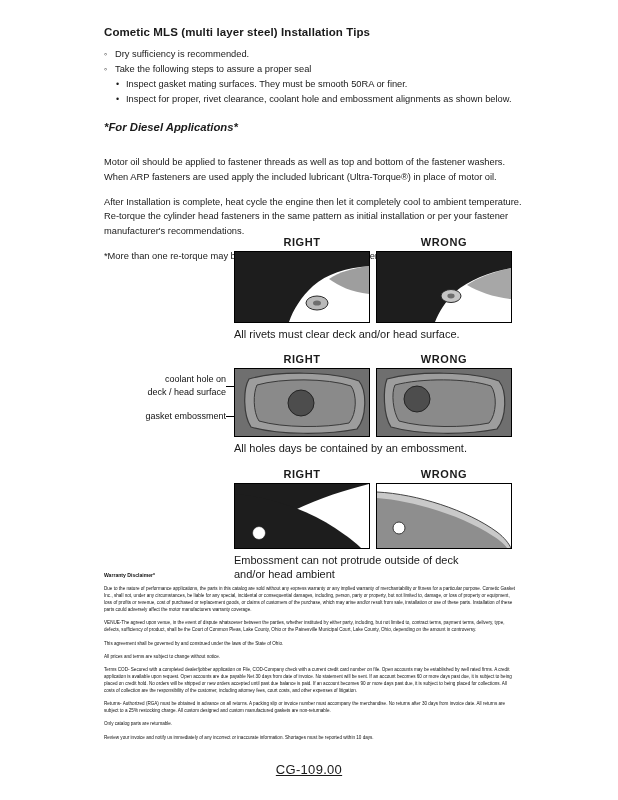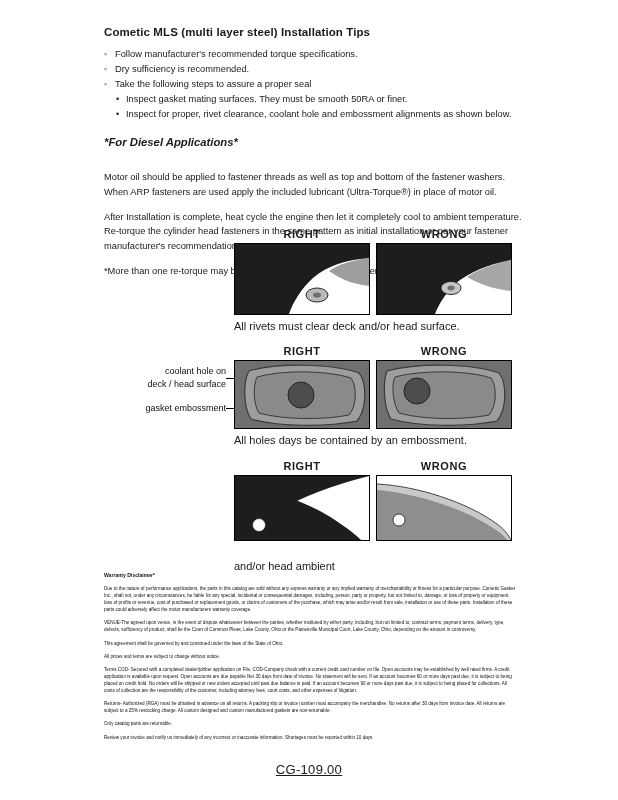--- a/index.html
+++ b/index.html
@@ -81,21 +81,21 @@
     font-size: 9.3px;
     line-height: 1.58;
     margin: 0 0 10px 0;
   }
   p.body.last { margin-bottom: 0; }
 
   
   .figures {
     position: absolute;
     left: 104px;
-    top: 228px;
+    top: 236px;
     width: 420px;
   }
   .fig-row {
     display: flex;
     gap: 6px;
     justify-content: flex-start;
   }
   .fig-col-label {
     text-align: center;
     font-size: 11px;
@@ -160,21 +160,20 @@
 </style>
 </head>
 <body>
 
 <div class="page">
 
   <div class="content">
     <h1 class="title">Cometic MLS (multi layer steel) Installation Tips</h1>
 
     <ul class="bullets">
-      <li>Follow manufacturer's recommended torque specifications.</li>
       <li>Dry sufficiency is recommended.</li>
       <li>Take the following steps to assure a proper seal</li>
     </ul>
     <ul class="sub">
       <li>Inspect gasket mating surfaces.  They must be smooth 50RA or finer.</li>
       <li>Inspect for proper, rivet clearance, coolant hole and embossment alignments as shown below.</li>
     </ul>
 
     <h2 class="subtitle">*For Diesel Applications*</h2>
     <p class="body">Motor oil should be applied to fastener threads as well as top and bottom of the fastener washers.  When ARP fasteners are used apply the included lubricant (Ultra-Torque®) in place of motor oil.</p>
@@ -276,21 +275,21 @@
               <rect x="0" y="0" width="134" height="64" fill="#ffffff"></rect>
               <path d="M0,8 C40,10 90,26 120,48 C128,54 132,60 134,64 L0,64 Z" fill="#c9c9c9"></path>
               <path d="M0,14 C38,17 86,32 116,52 C124,57 128,61 130,64 L0,64 Z" fill="#8e8e8e"></path>
               <path d="M0,8 C40,10 90,26 120,48 C128,54 132,60 134,64" fill="none" stroke="#333" stroke-width="0.9"></path>
               <circle cx="22" cy="44" r="6" fill="#ffffff" stroke="#3a3a3a" stroke-width="1"></circle>
             </svg>
           </div>
         </div>
       </div>
       <div class="caption">
-        <br>
+        <span>Embossment can not protrude outside of deck</span><br>
         <span>and/or head ambient</span>
       </div>
     </div>
 
   </div>
 
   <div class="warranty">
     <h3>Warranty Disclaimer*</h3>
     <p>Due to the nature of performance applications, the parts in this catalog are sold without any express warranty or any implied warranty of merchantability or fitness for a particular purpose.  Cometic Gasket Inc., shall not, under any circumstances, be liable for any special, incidental or consequential damages, including, person, party or property, but not limited to, damage, or loss of property or equipment, loss of profits or revenue, cost of purchased or replacement goods, or claims of customers of the purchase, which may arise and/or result from sale, installation or use of these parts.  Installation of these parts could adversely affect the motor manufacturers warranty coverage.</p>
     <p>VENUE-The agreed upon venue, in the event of dispute whatsoever between the parties, whether instituted by either party, including, but not limited to, contract terms, payment terms, delivery, type, defects, sufficiency of product, shall be the Court of Common Pleas, Lake County, Ohio or the Painesville Municipal Court, Lake County, Ohio, depending on the amount in controversy.</p>

